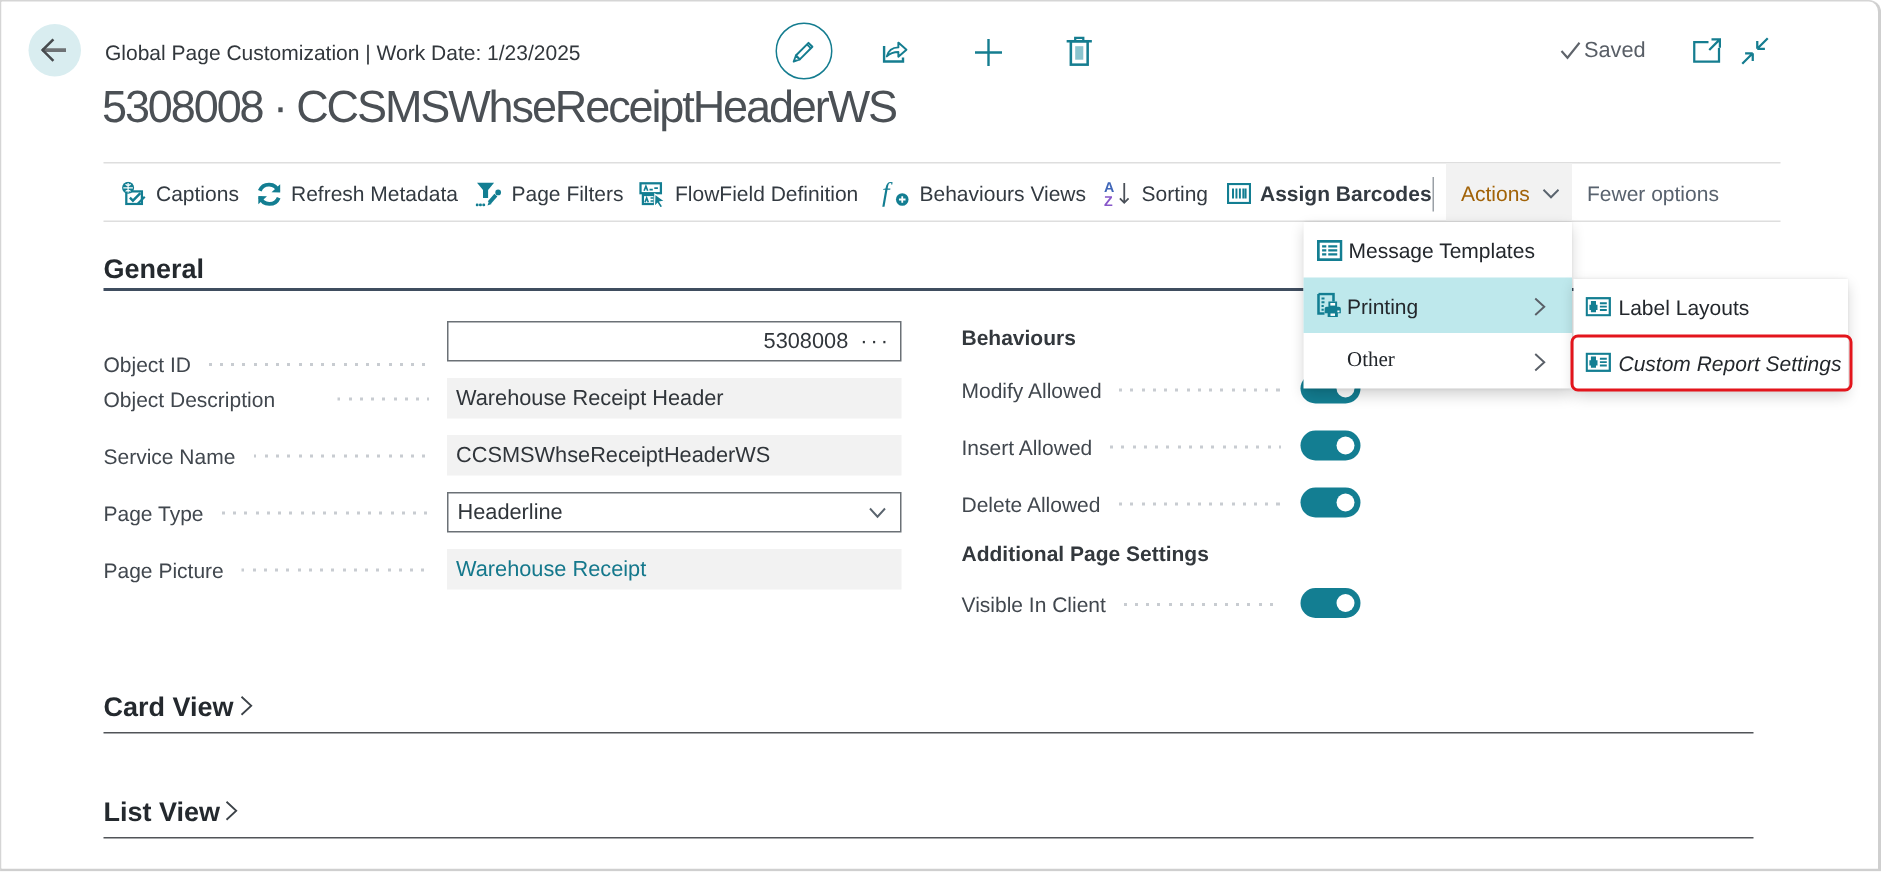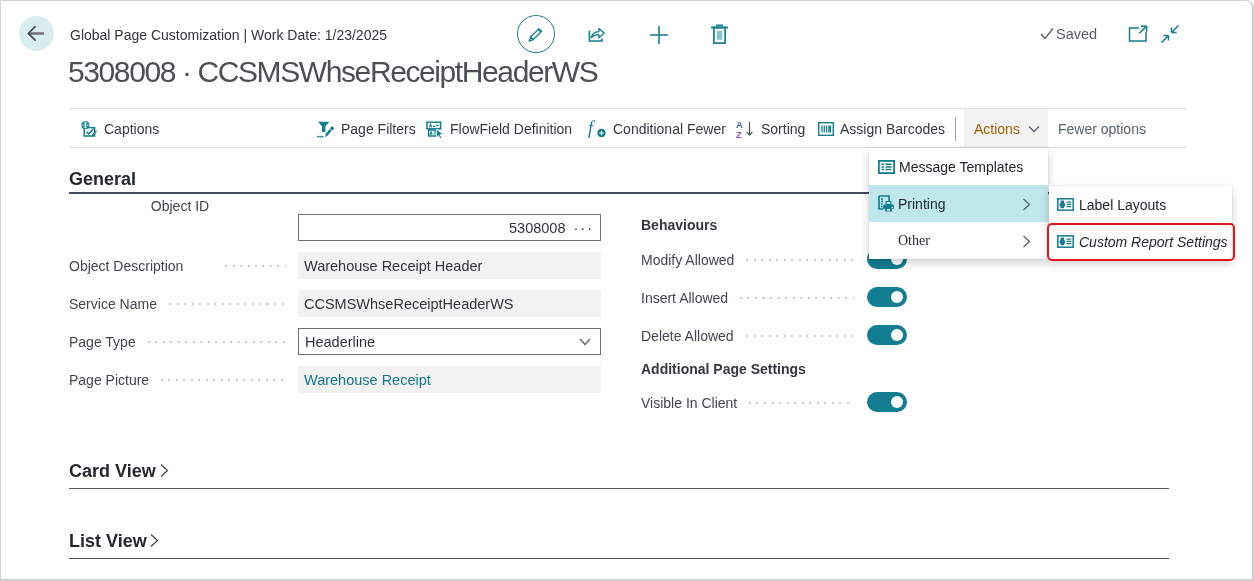--- a/index.html
+++ b/index.html
@@ -85,20 +85,29 @@
   <div class="ribitem" style="left:80px;">
     <svg width="17" height="16" viewBox="0 0 17 16">
       <rect x="3.2" y="6.6" width="10.4" height="8.4" fill="none" stroke="#137e92" stroke-width="1.5"></rect>
       <path d="M5.6 10.8 L7.6 12.8 L12.6 7.8" stroke="#137e92" stroke-width="1.6" fill="none"></path>
       <path d="M10.8 13.8 L15 9.6 l1 1 l-4.2 4.2 l-1.6 0.6 Z" fill="#137e92"></path>
       <circle cx="4.4" cy="4.2" r="4" fill="#137e92"></circle>
       <path d="M4.4 1 V7.4 M1.2 4.2 H7.6 M2.7 1.8 c1 0.9 2.4 0.9 3.4 0 M2.7 6.6 c1 -0.9 2.4 -0.9 3.4 0" stroke="#fff" stroke-width="0.8" fill="none"></path>
     </svg>
     <span>Captions</span>
   </div>
+  <div class="ribitem" style="left:170px;">
+    <svg width="17" height="17" viewBox="0 0 17 17">
+      <path d="M2.2 6.2 A 6.6 6.6 0 0 1 14.6 6.6" fill="none" stroke="#137e92" stroke-width="2.6"></path>
+      <path d="M15.8 1.8 V7.4 L10 7.2 Z" fill="#137e92"></path>
+      <path d="M14.8 10.8 A 6.6 6.6 0 0 1 2.4 10.4" fill="none" stroke="#137e92" stroke-width="2.6"></path>
+      <path d="M1.2 15.2 V9.6 L7 9.8 Z" fill="#137e92"></path>
+    </svg>
+    <span>Refresh Metadata</span>
+  </div>
   <div class="ribitem" style="left:316px;">
     <svg width="18" height="17" viewBox="0 0 18 17">
       <path d="M1 0.8 H12.4 L8.4 5.6 V11 H5 V5.6 Z" fill="#137e92"></path>
       <circle cx="15.1" cy="7.3" r="1.9" fill="#137e92"></circle>
       <path d="M9.2 14.1 L13.6 9.1" stroke="#137e92" stroke-width="2.6"></path>
       <path d="M8 16 l0.9 -2.6 l1.8 1.6 Z" fill="#137e92"></path>
       <path d="M1 15.6 h0.2 M3.2 15.6 h0.2 M5.4 15.6 h0.2" stroke="#137e92" stroke-width="1.8" stroke-linecap="round"></path>
     </svg>
     <span>Page Filters</span>
   </div>
@@ -111,51 +120,51 @@
       <path d="M10.6 8.4 l6.6 4.7 l-3.3 0.6 l1.9 3 l-1.6 0.9 l-1.9 -3 l-2 2.4 Z" fill="#137e92" stroke="#fff" stroke-width="0.8"></path>
     </svg>
     <span>FlowField Definition</span>
   </div>
   <div class="ribitem" style="left:587px;">
     <svg width="19" height="18" viewBox="0 0 19 18">
       <text x="0" y="14" font-family="Liberation Serif,serif" font-style="italic" font-size="18" fill="#137e92">f</text>
       <circle cx="13.5" cy="13" r="4.2" fill="#137e92"></circle>
       <path d="M13.5 10.8 v4.4 M11.3 13 h4.4" stroke="#fff" stroke-width="1.2"></path>
     </svg>
-    <span>Conditional Fewer</span>
+    <span>Behaviours Views</span>
   </div>
   <div class="ribitem" style="left:735px;">
     <svg width="19" height="18" viewBox="0 0 19 18">
       <text x="0" y="8" font-size="9.5" font-weight="bold" fill="#3f66b8">A</text>
       <text x="0" y="17.5" font-size="9.5" font-weight="bold" fill="#8757c9">Z</text>
       <path d="M13.5 2 V15 M10.6 12.2 L13.5 15.2 L16.4 12.2" fill="none" stroke="#4a5058" stroke-width="1.2"></path>
     </svg>
     <span>Sorting</span>
   </div>
-  <div class="ribitem" style="left:817px;">
+  <div class="ribitem" style="left:817px;font-weight:bold;">
     <svg width="16" height="14" viewBox="0 0 16 14">
       <rect x="0.7" y="0.7" width="14.6" height="12.6" fill="none" stroke="#137e92" stroke-width="1.4"></rect>
       <path d="M4 3.6 v6.8 M6.3 3.6 v6.8 M8.6 3.6 v6.8 M10.9 3.6 v6.8 M12.4 3.6 v6.8" stroke="#137e92" stroke-width="1.3"></path>
     </svg>
     <span>Assign Barcodes</span>
   </div>
   <div class="abs" style="left:954px; top:117px; width:1px; height:23px; background:#9aa0a6;"></div>
   <div class="abs" style="left:963px; top:108px; width:84px; height:38px; background:#f2f2f2;"></div>
   <div class="ribitem" style="left:973px; gap:8px;">
     <span style="color:#a16207;">Actions</span>
     <svg width="12" height="8" viewBox="0 0 12 8">
         <path d="M1 1.5 L6 6.5 L11 1.5" fill="none" stroke="#5a646e" stroke-width="1.3"></path>
       </svg>
   </div>
   <div class="ribitem" style="left:1057px; color:#58626e;">Fewer options</div>
 
   <div class="sechead" style="left:68px; top:168px;">General</div>
   <div class="abs" style="left:68px; top:191px; width:1100px; height:2px; background:#3f4d5f;"></div>
 
-  <div class="row" style="left:68px; top:197px; width:222px; height:27px;flex-direction:column;">
+  <div class="row" style="left:68px; top:228px; width:222px; height:27px;">
       <span class="lbl">Object ID</span>
       <span class="dots"></span>
     </div>
   <div class="fld white" style="top:213px; justify-content:flex-end; padding-right:6px;">
     <span>5308008</span>
       <span style="margin-left:8px; letter-spacing:2px; color:#30353a;">···</span>
   </div>
 
   <div class="row" style="left:68px; top:251px; width:222px; height:27px;gap:30px;">
       <span class="lbl">Object Description</span>

